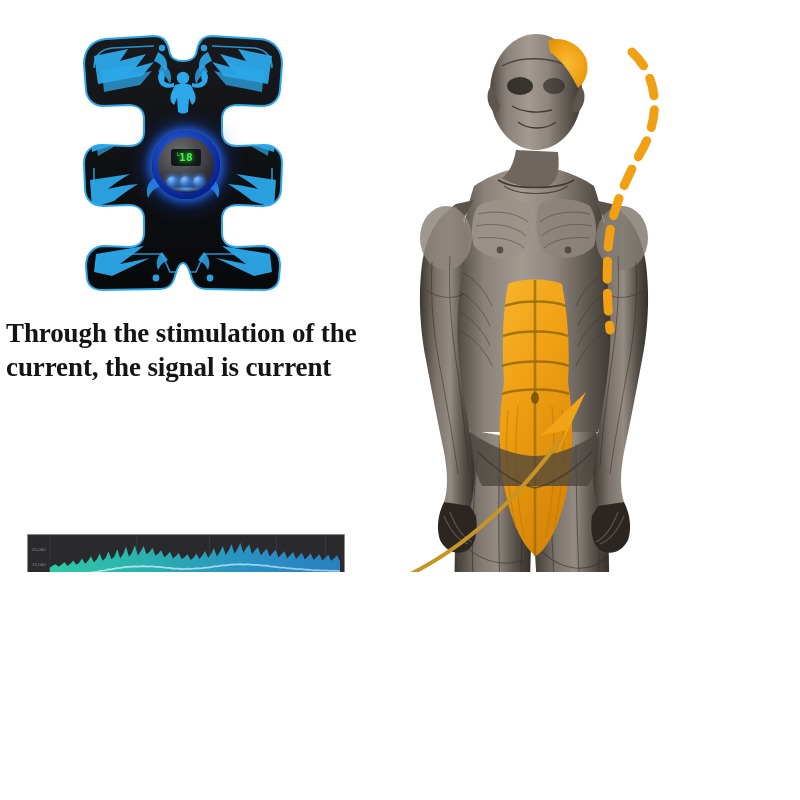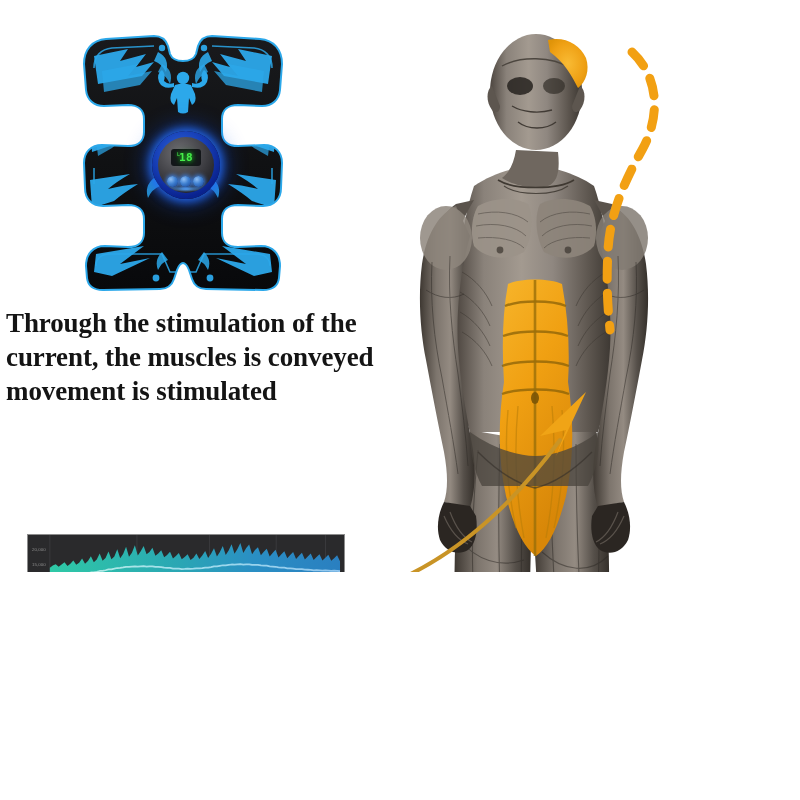--- a/index.html
+++ b/index.html
@@ -97,21 +97,21 @@
     width: 32px;
     height: 6px;
     border-radius: 50%;
     background: radial-gradient(ellipse at center, rgba(90,170,255,0.95) 0%, rgba(30,90,220,0) 72%);
   }
 
   
   #description {
     position: absolute;
     left: 6px;
-    top: 306px;
+    top: 316px;
     width: 400px;
     color: #141414;
     font-size: 27px;
     font-weight: bold;
     line-height: 1.26;
     letter-spacing: -0.1px;
   }
 
   
   #waveform-panel {
@@ -300,22 +300,21 @@
       </div>
       <div id="ctrl-glow-bottom"></div>
       <div class="ctrl-btn" id="ctrl-btn-minus"></div>
       <div class="ctrl-btn" id="ctrl-btn-power"></div>
       <div class="ctrl-btn" id="ctrl-btn-plus"></div>
     </div>
   </div>
 
   <div id="description">
     <div>Through the stimulation of the</div>
-    <div>current, the muscles is conveyed</div>
-    <div>movement is stimulated</div>
+    <div>current, the signal is current</div>
   </div>
 
   <div id="waveform-panel">
     <svg id="waveform-svg" viewBox="0 0 318 86" preserveAspectRatio="none" xmlns="http://www.w3.org/2000/svg">
       <defs>
         <linearGradient id="wavegrad" x1="0" y1="0" x2="1" y2="0">
           <stop offset="0%" stop-color="#2fc9a6"></stop>
           <stop offset="45%" stop-color="#2aa6b4"></stop>
           <stop offset="70%" stop-color="#2a8fc4"></stop>
           <stop offset="100%" stop-color="#2a7fc0"></stop>

